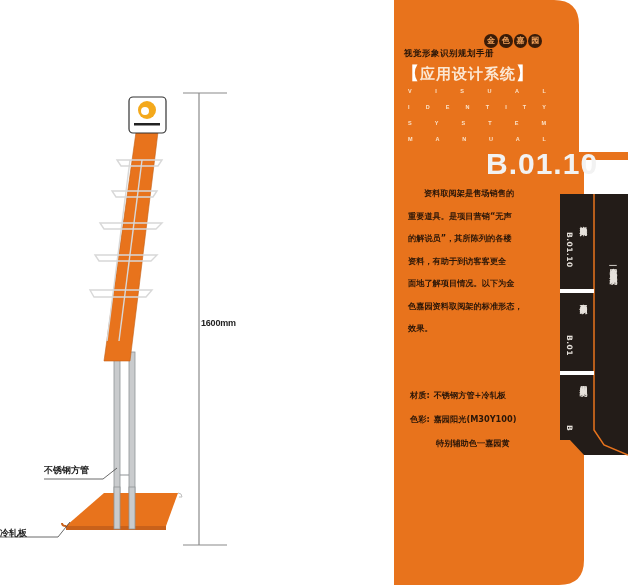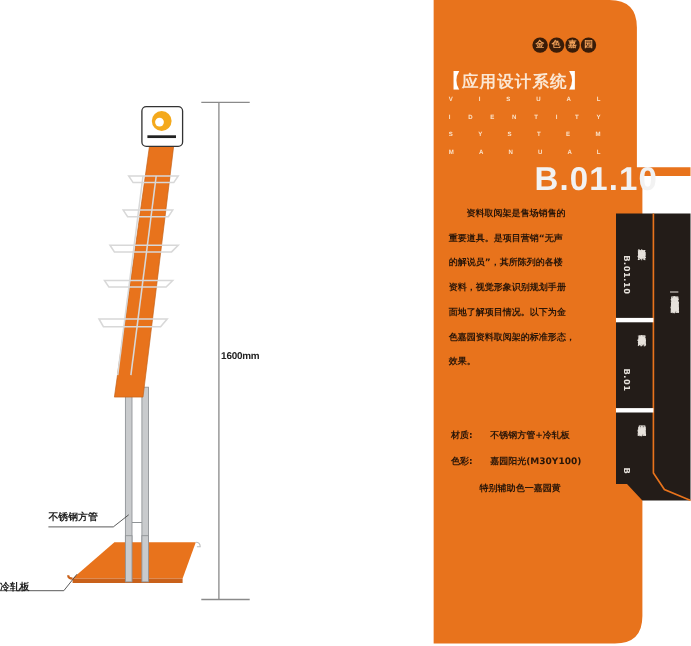--- a/index.html
+++ b/index.html
@@ -58,21 +58,21 @@
     font-family: "Liberation Sans", sans-serif; font-size: 30px; font-weight: bold; color: #f2f2f2;
     letter-spacing: 1px;
   }
   .body-text {
     position: absolute; left: 14px; top: 182px; width: 142px;
     font-size: 8.2px; font-weight: bold; color: #2a1608; line-height: 22.5px;
   }
   .spec {
     position: absolute; left: 16px; font-size: 8.2px; font-weight: bold; color: #2a1608; white-space: nowrap;
   }
-  .spec .k { margin-right: 16px; }
+  .spec .k { margin-right: 4px; }
 
   
   .tab-text {
     position: absolute; color: #e7e2dc; font-size: 7.5px; font-weight: bold;
     writing-mode: vertical-rl; white-space: nowrap; letter-spacing: 0.5px;
   }
 </style>
 </head>
 <body>
 
@@ -146,20 +146,21 @@
     <rect x="162" y="194" width="4" height="246" fill="#e8731c"></rect>
   </svg>
 
   <div class="brand-logo">
     <span>金</span>
     <span>色</span>
     <span>嘉</span>
     <span>园</span>
   </div>
 
+  <div class="manual-subtitle">视觉形象识别规划手册</div>
 
   <div class="system-title">
     <span class="bracket">【</span><span>应用设计系统</span><span class="bracket">】</span>
   </div>
 
   <div class="vi-grid">
     <div class="vi-row">
       <span>V</span>
       <span>I</span>
       <span>S</span>
@@ -194,21 +195,21 @@
       <span>L</span>
     </div>
   </div>
 
   <div class="code">B.01.10</div>
 
   <div class="body-text">
     <div style="padding-left:16px">资料取阅架是售场销售的</div>
     <div>重要道具。是项目营销“无声</div>
     <div>的解说员”，其所陈列的各楼</div>
-    <div>资料，视觉形象识别规划手册</div>
+    <div>资料，有助于到访客客更全</div>
     <div>面地了解项目情况。以下为金</div>
     <div>色嘉园资料取阅架的标准形态，</div>
     <div>效果。</div>
   </div>
 
   <div class="spec" style="top:390px">
     <span class="k">材质:</span><span>不锈钢方管+冷轧板</span>
   </div>
   <div class="spec" style="top:414px">
     <span class="k">色彩:</span><span>嘉园阳光(M30Y100)</span>

